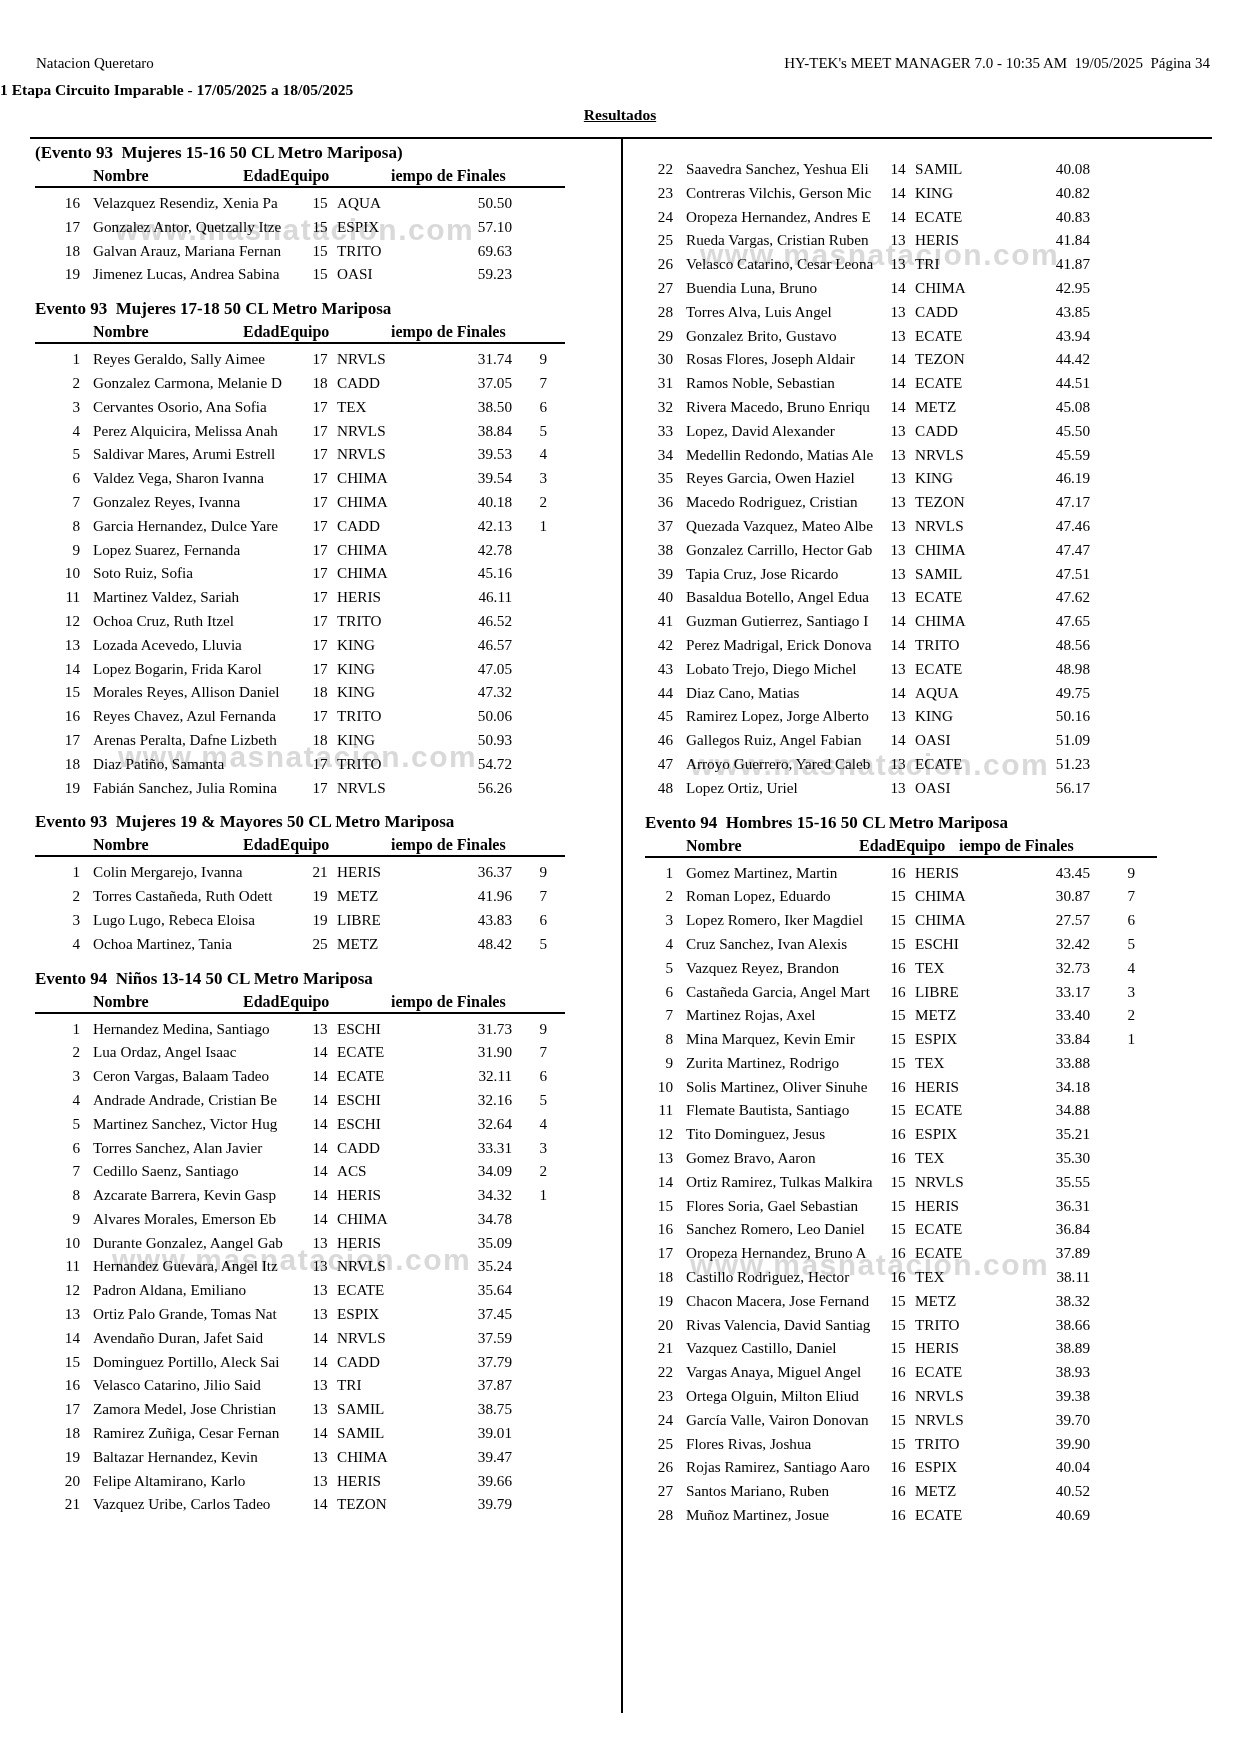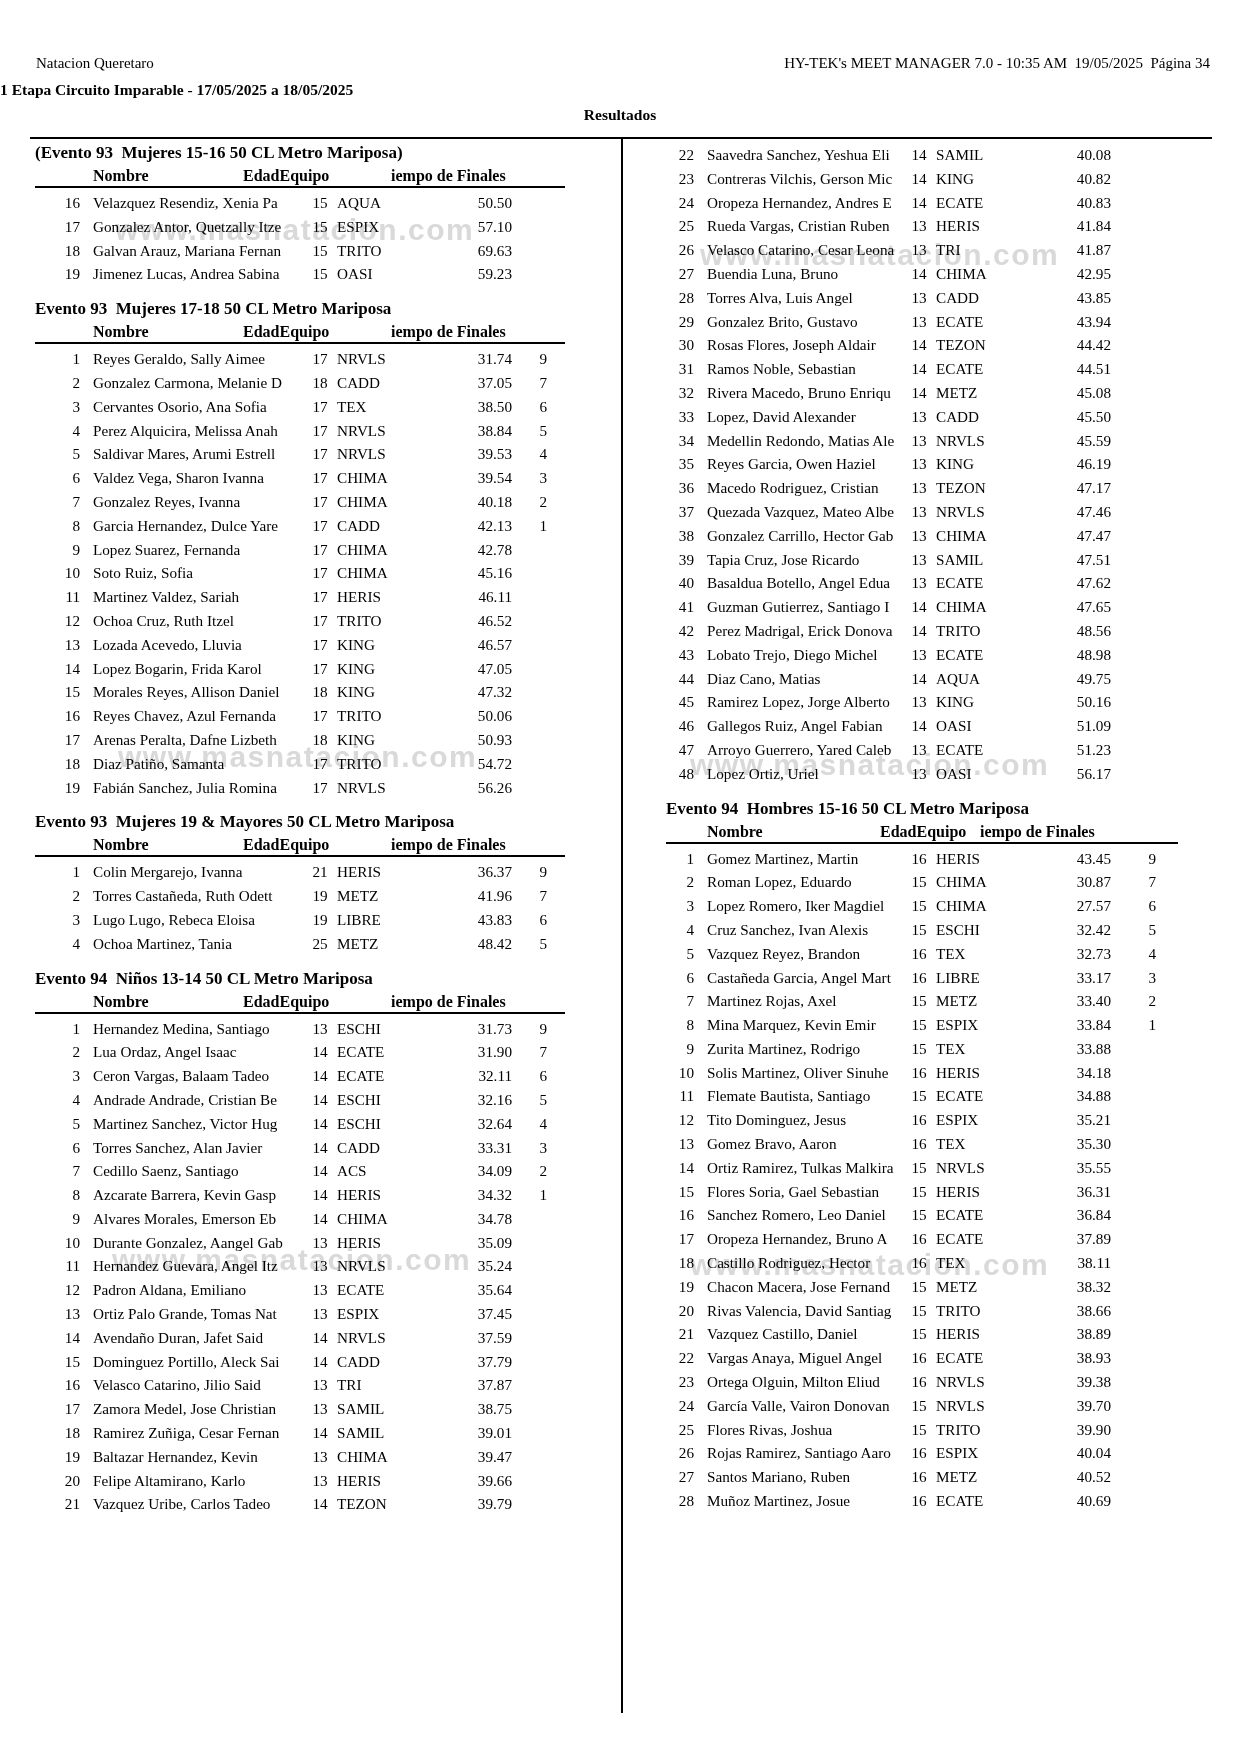--- a/index.html
+++ b/index.html
@@ -4,26 +4,26 @@
 <style>
   *{box-sizing:border-box}
   html,body{margin:0;padding:0;background:#9e9e9e}
   .page{position:relative;width:1240px;height:1752px;margin:0 auto;background:#ffffff;
         font-family:"Liberation Serif","DejaVu Serif",serif;color:#000;overflow:hidden}
   .phead{position:absolute;top:55px;left:36px;right:30px;display:flex;justify-content:space-between;
          font-size:15px;z-index:2}
   .phead span{white-space:pre}
   .mtitle{position:absolute;top:81px;left:0;right:0;text-align:left;font-weight:bold;font-size:15.5px;z-index:2}
   .rlabel{position:absolute;top:106px;left:0;right:0;text-align:center;font-weight:bold;font-size:15.5px;z-index:2}
-  .rlabel .u{}
+  .rlabel .u{text-decoration:underline}
   .toprule{position:absolute;top:137px;left:30px;width:1182px;border-top:2.5px solid #000;z-index:2}
   .vdivider{position:absolute;left:621px;top:139px;height:1574px;border-left:2px solid #000;z-index:2}
   .col{position:absolute;top:140px;z-index:1}
   #col-left{left:35px;width:530px}
-  #col-right{left:666px;width:512px;padding-top:3px}
+  #col-right{left:645px;width:512px;padding-top:17px}
   .etitle{font-weight:bold;font-size:17px;margin-top:13px;margin-bottom:1px;white-space:pre}
   .section:first-child .etitle{margin-top:3px}
   .hdr{position:relative;height:24px;border-bottom:2.6px solid #000;margin-bottom:3px;
        font-weight:bold;font-size:16px}
   .h{position:absolute;top:0;line-height:24px;white-space:nowrap}
   .tbl-left .h-nombre{left:58px}
   .tbl-left .h-edadequipo{left:208px}
   .tbl-left .h-tiempo{left:356px}
   .tbl-right .h-nombre{left:41px}
   .tbl-right .h-edadequipo{left:214px}

